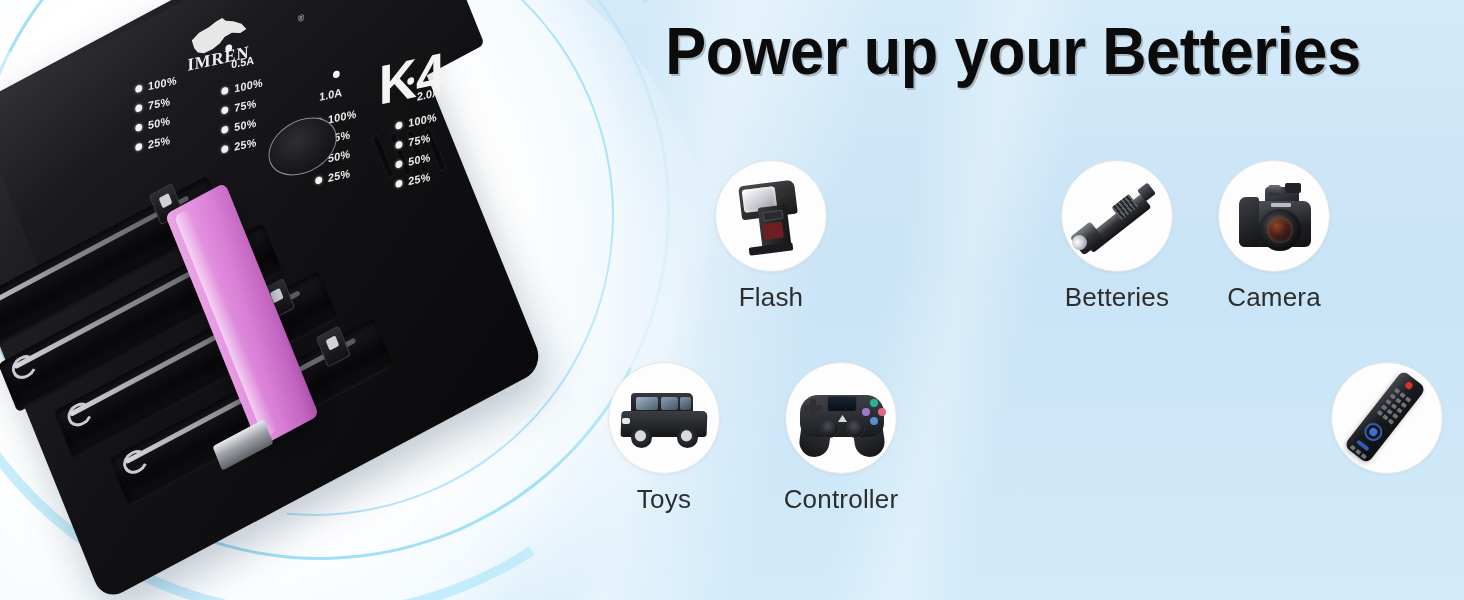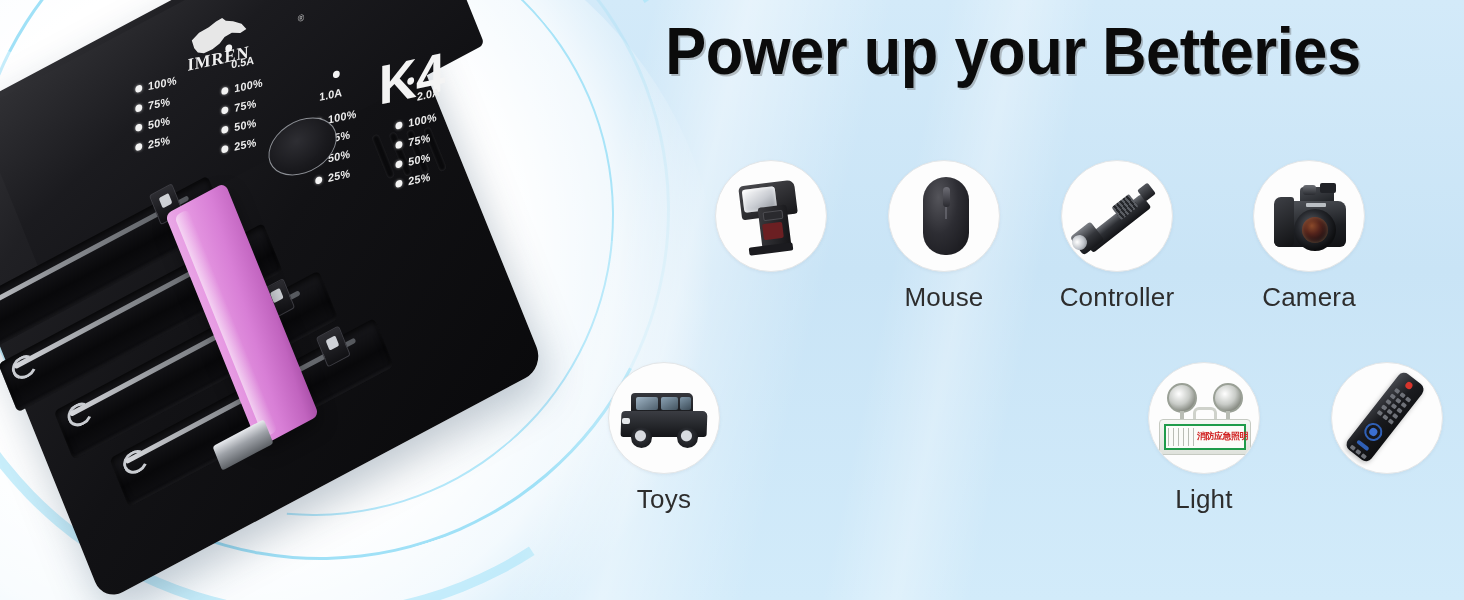--- a/index.html
+++ b/index.html
@@ -458,47 +458,38 @@
     <div class="bubble">
       <div class="art">
         <div class="fl-head"></div>
           <div class="fl-lens"></div>
           <div class="fl-body"></div>
         <div class="fl-red"></div>
           <div class="fl-panel"></div>
           <div class="fl-foot"></div>
       </div>
     </div>
-  </div>
-
-  <div class="cell" style="left:278px; top:10px;">
-    <div class="bubble">
-      <div class="art">
-          <div class="ms-body"></div>
-          <div class="ms-scroll"></div>
-          <div class="ms-split"></div>
-        </div>
-    </div>
-    <div class="caption">Mouse</div>
-  </div>
+    <div class="caption">Flash</div>
+  </div>
+
 
   <div class="cell" style="left:451px; top:10px;">
     <div class="bubble">
       <div class="art">
         <div class="ft-barrel"></div>
           <div class="ft-grip"></div>
           <div class="ft-tail"></div>
         <div class="ft-head"></div>
           <div class="ft-lens"></div>
       </div>
     </div>
-    <div class="caption">Controller</div>
-  </div>
-
-  <div class="cell" style="left:643px; top:10px;">
+    <div class="caption">Betteries</div>
+  </div>
+
+  <div class="cell" style="left:608px; top:10px;">
     <div class="bubble">
       <div class="art">
         <div class="cm-top"></div>
           <div class="cm-dial"></div>
           <div class="cm-evf"></div>
         <div class="cm-body"></div>
           <div class="cm-grip"></div>
           <div class="cm-badge"></div>
         <div class="cm-lens"></div>
           <div class="cm-lens2"></div>
@@ -516,38 +507,42 @@
           <div class="ty-win3"></div>
         <div class="ty-body"></div>
           <div class="ty-lamp"></div>
         <div class="ty-w1"></div>
           <div class="ty-w2"></div>
       </div>
     </div>
     <div class="caption">Toys</div>
   </div>
 
-
-
-  <div class="cell" style="left:538px; top:212px;">
+  <div class="cell" style="left:175px; top:212px;">
     <div class="bubble">
       <div class="art">
-        <div class="lt-lamp-l"></div>
-          <div class="lt-lamp-r"></div>
-        <div class="lt-neck-l"></div>
-          <div class="lt-neck-r"></div>
-          <div class="lt-handle"></div>
-        <div class="lt-box"></div>
-          <div class="lt-panel"></div>
-          <div class="lt-vents"></div>
-        <div class="lt-zh">消防应急照明</div>
+        <div class="ct-hl"></div>
+          <div class="ct-hr"></div>
+          <div class="ct-base"></div>
+        <div class="ct-pad"></div>
+        <div class="ct-dpad-v"></div>
+          <div class="ct-dpad-h"></div>
+        <div class="ct-btn ct-b-tri"></div>
+          <div class="ct-btn ct-b-cir"></div>
+        <div class="ct-btn ct-b-x"></div>
+          <div class="ct-btn ct-b-sq"></div>
+        <div class="ct-speak"></div>
+        <div class="ct-st1"></div>
+          <div class="ct-st2"></div>
       </div>
     </div>
-    <div class="caption">Light</div>
-  </div>
+    <div class="caption">Controller</div>
+  </div>
+
+
 
   <div class="cell" style="left:721px; top:212px;">
     <div class="bubble">
       <div class="art">
         <div class="rm-body"></div>
         <div class="rm-inner">
           <div class="rm-pwr"></div>
           <div class="rm-k" style="left:6px;  top:18px;"></div>
             <div class="rm-k" style="left:13px; top:18px;"></div>
             <div class="rm-k" style="left:20px; top:18px;"></div>

